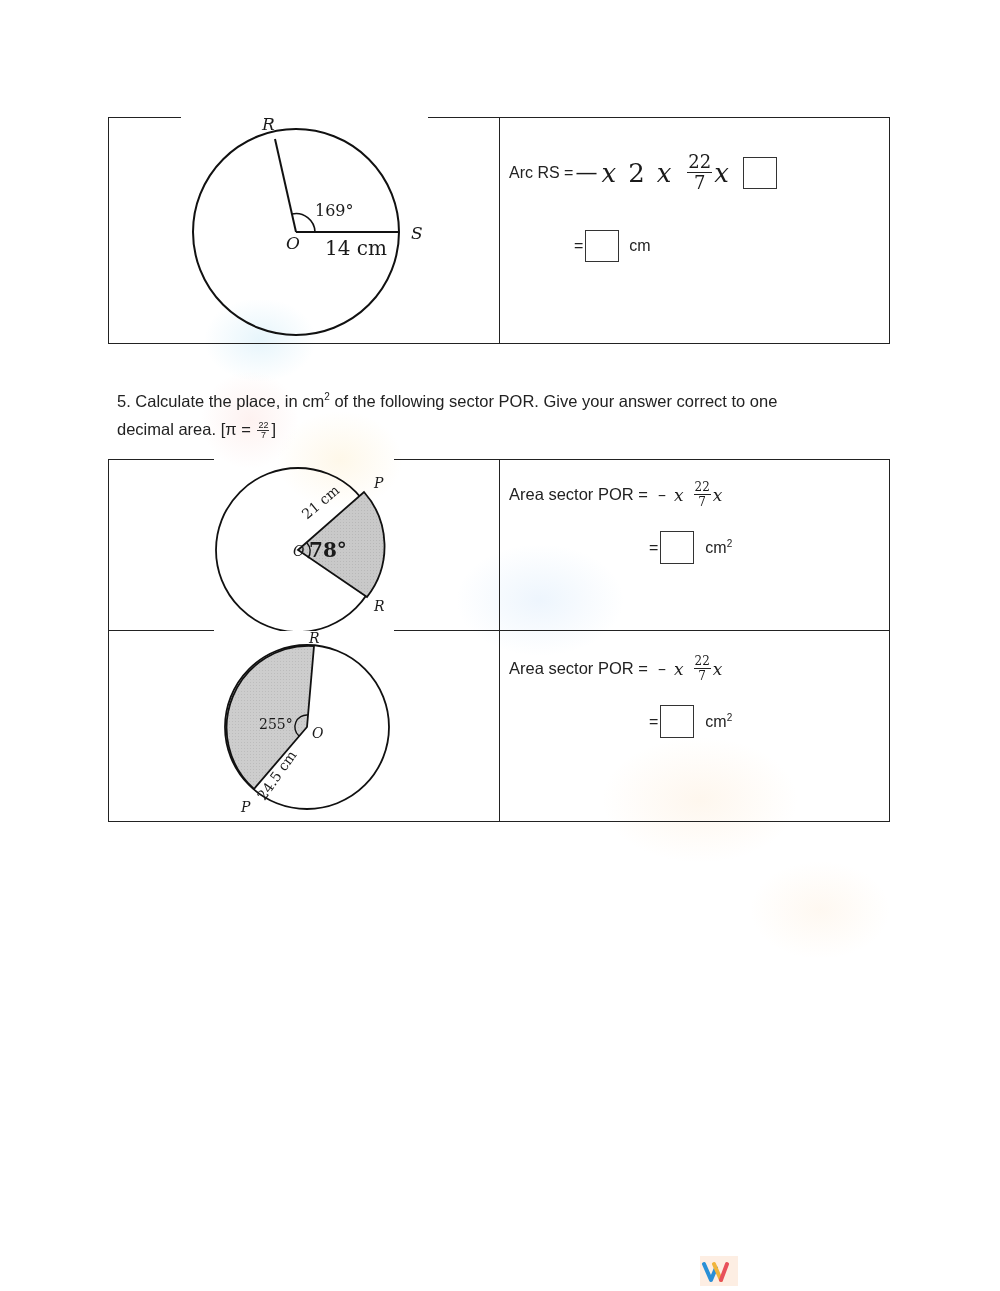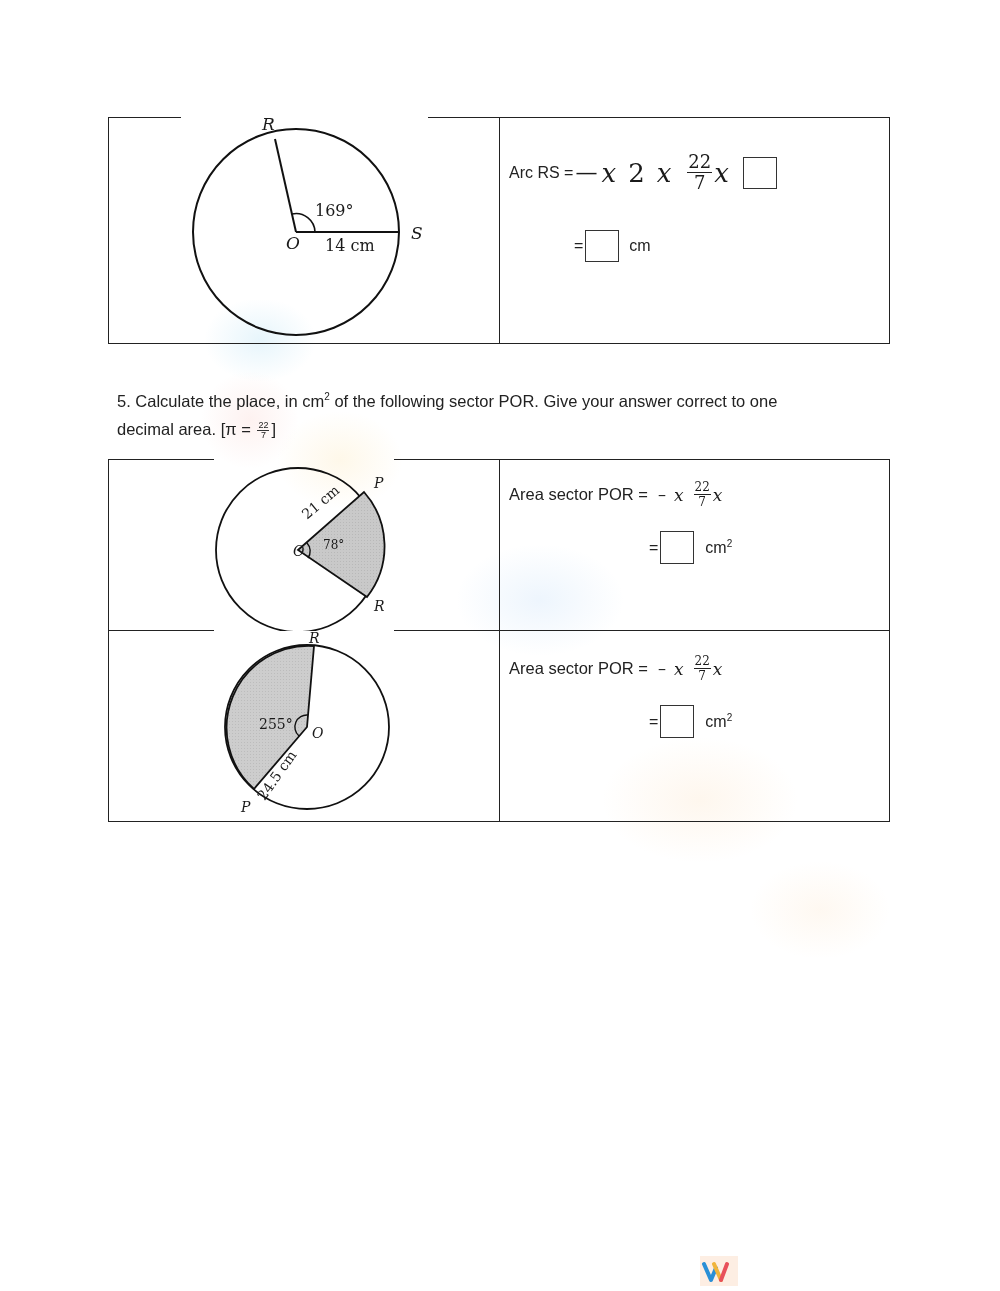--- a/index.html
+++ b/index.html
@@ -57,21 +57,21 @@
     <div class="cell-left">
       <svg class="diagram" width="390" height="227" style="left:0;top:0;" viewBox="0 0 390 227">
         <circle cx="187" cy="115" r="103" fill="none" stroke="#111" stroke-width="2"></circle>
         <line x1="187" y1="115" x2="166" y2="22" stroke="#111" stroke-width="2"></line>
         <line x1="187" y1="115" x2="290" y2="115" stroke="#111" stroke-width="2"></line>
         <path d="M 206 115 A 19 19 0 0 0 183 97" fill="none" stroke="#111" stroke-width="1.6"></path>
       </svg>
       <span class="serif ital" style="position:absolute;left:153px;top:-3px;font-size:17px;">R</span>
       <span class="serif" style="position:absolute;left:206px;top:84px;font-size:16px;">169°</span>
       <span class="serif ital" style="position:absolute;left:177px;top:116px;font-size:17px;">O</span>
-      <span class="serif" style="position:absolute;left:216px;top:119px;font-size:16px;">14 cm</span>
+      <span class="serif" style="position:absolute;left:216px;top:119px;font-size:20px;">14 cm</span>
       <span class="serif ital" style="position:absolute;left:302px;top:106px;font-size:17px;">S</span>
     </div>
     <div class="cell-right">
       <div class="mathline" style="left:9px;top:36px;">
         <span class="label" style="font-size:16px;">Arc RS =</span>
         <span class="serif" style="font-size:22px;margin-left:2px;">—</span>
         <span class="serif ital" style="font-size:26px;margin-left:4px;">x</span>
         <span class="serif" style="font-size:26px;margin-left:12px;">2</span>
         <span class="serif ital" style="font-size:26px;margin-left:12px;">x</span>
         <span class="frac" style="font-size:18px;margin-left:16px;">
@@ -116,21 +116,21 @@
             <rect width="1" height="1" fill="#b8b8b8"></rect>
           </pattern>
         </defs>
         <circle cx="189" cy="91" r="82" fill="none" stroke="#111" stroke-width="1.8"></circle>
         <path d="M 189 91 L 255 33 A 82 82 0 0 1 258 138 Z" fill="url(#grainA)" stroke="#111" stroke-width="1.8"></path>
         <path d="M 198 84 A 12 12 0 0 1 199 99" fill="none" stroke="#111" stroke-width="1.4"></path>
       </svg>
       <span class="serif ital" style="position:absolute;left:265px;top:16px;font-size:14px;">P</span>
       <span class="serif" style="position:absolute;left:200px;top:47px;font-size:14px;transform:rotate(-40deg);transform-origin:left bottom;">21 cm</span>
       <span class="serif ital" style="position:absolute;left:184px;top:84px;font-size:14px;">O</span>
-      <span class="serif" style="position:absolute;left:214px;top:79px;font-size:12px;">78°</span>
+      <span class="serif" style="position:absolute;left:200px;top:79px;font-size:20px;font-weight:bold;">78°</span>
       <span class="serif ital" style="position:absolute;left:265px;top:139px;font-size:14px;">R</span>
     </div>
     <div class="cell-right">
       <div class="mathline" style="left:9px;top:22px;">
         <span class="label" style="font-size:16.5px;">Area sector POR =</span>
         <span class="serif" style="font-size:16px;margin-left:10px;">–</span>
         <span class="serif ital" style="font-size:17px;margin-left:8px;">x</span>
         <span class="frac" style="font-size:12px;margin-left:10px;">
           <span class="num">22</span>
           <span class="den">7</span>

